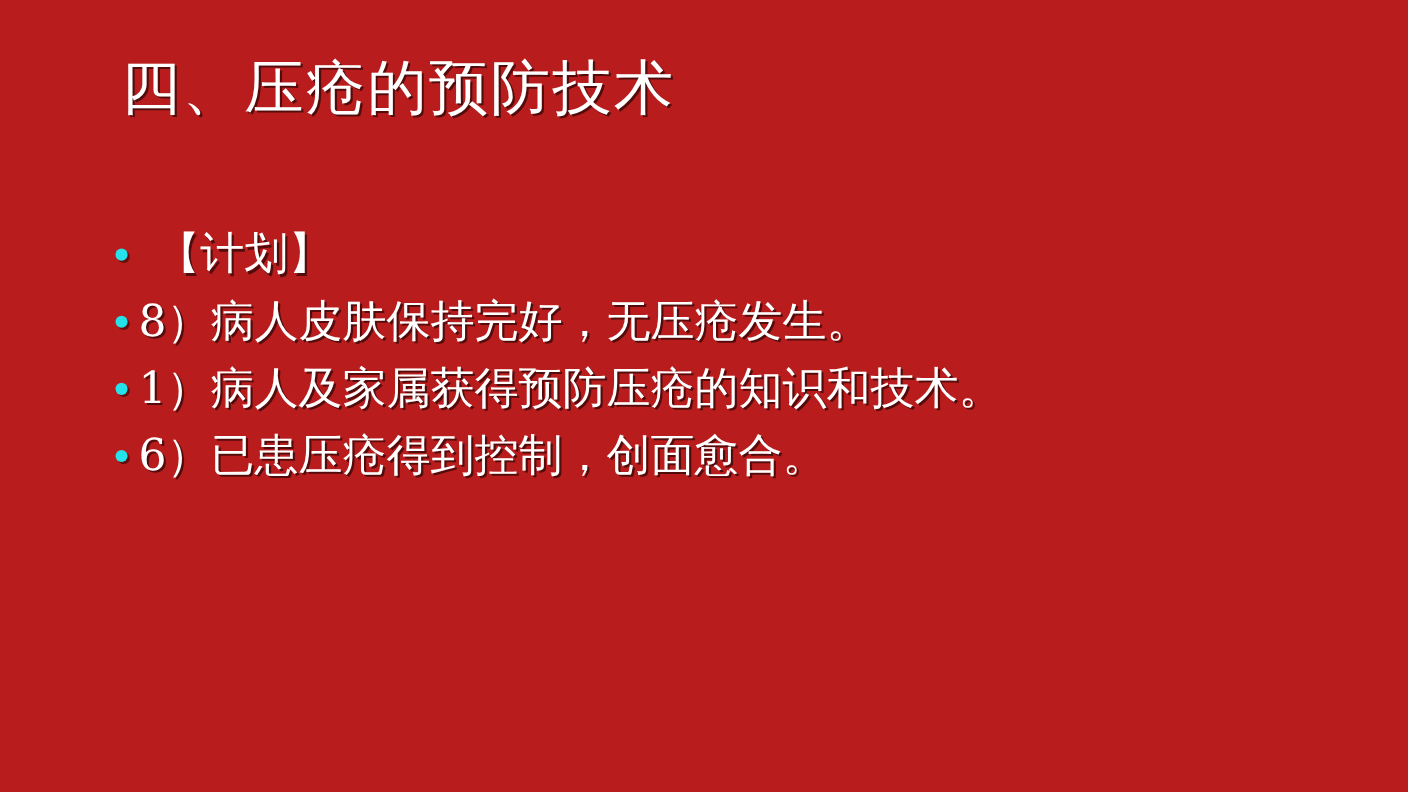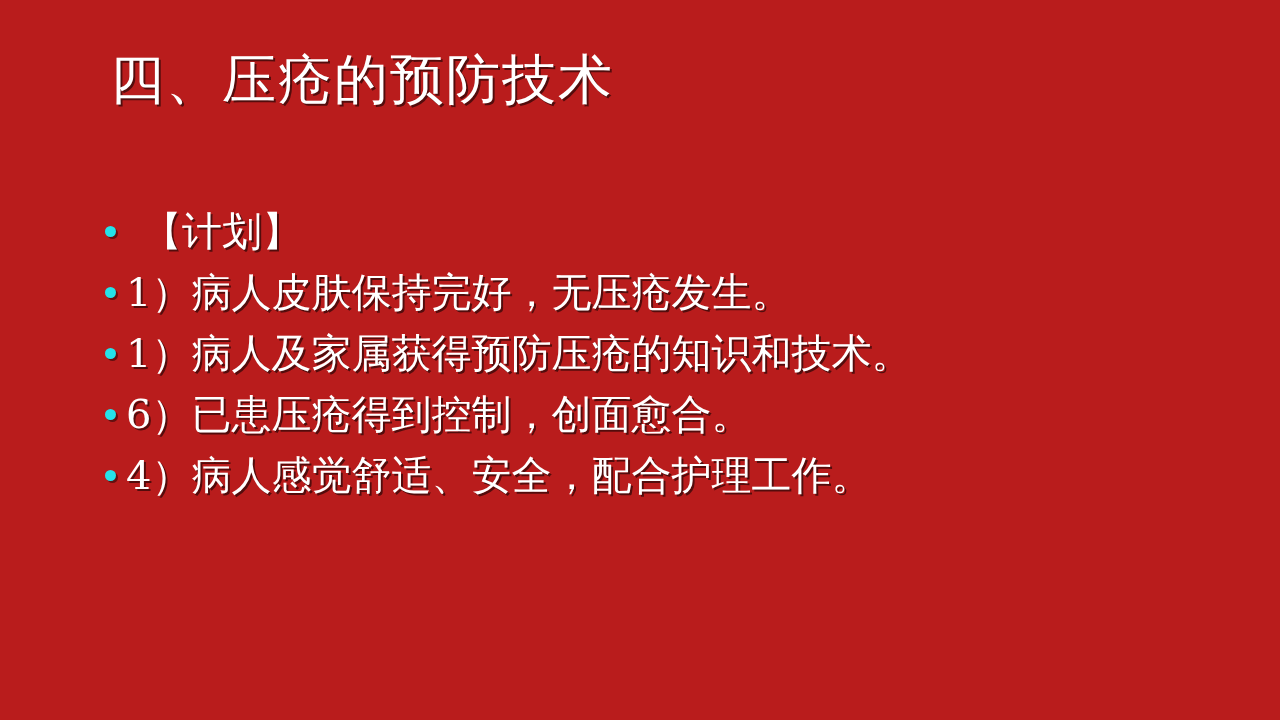--- a/index.html
+++ b/index.html
@@ -93,33 +93,29 @@
   <ul id="body-list">
 
     <li class="bullet-row indented">
       <span class="bullet-dot"></span>
       <span class="bullet-text">【计划】</span>
     </li>
 
 
     <li class="bullet-row">
       <span class="bullet-dot"></span>
-      <span class="bullet-text">1）病人皮肤保持完好，无压疮发生。</span>
+      <span class="bullet-text">8）病人皮肤保持完好，无压疮发生。</span>
     </li>
 
     <li class="bullet-row">
       <span class="bullet-dot"></span>
       <span class="bullet-text">1）病人及家属获得预防压疮的知识和技术。</span>
     </li>
 
     <li class="bullet-row">
       <span class="bullet-dot"></span>
       <span class="bullet-text">6）已患压疮得到控制，创面愈合。</span>
     </li>
 
-    <li class="bullet-row">
-      <span class="bullet-dot"></span>
-      <span class="bullet-text">4）病人感觉舒适、安全，配合护理工作。</span>
-    </li>
 
   </ul>
 
 </div>
 
 </body></html>

